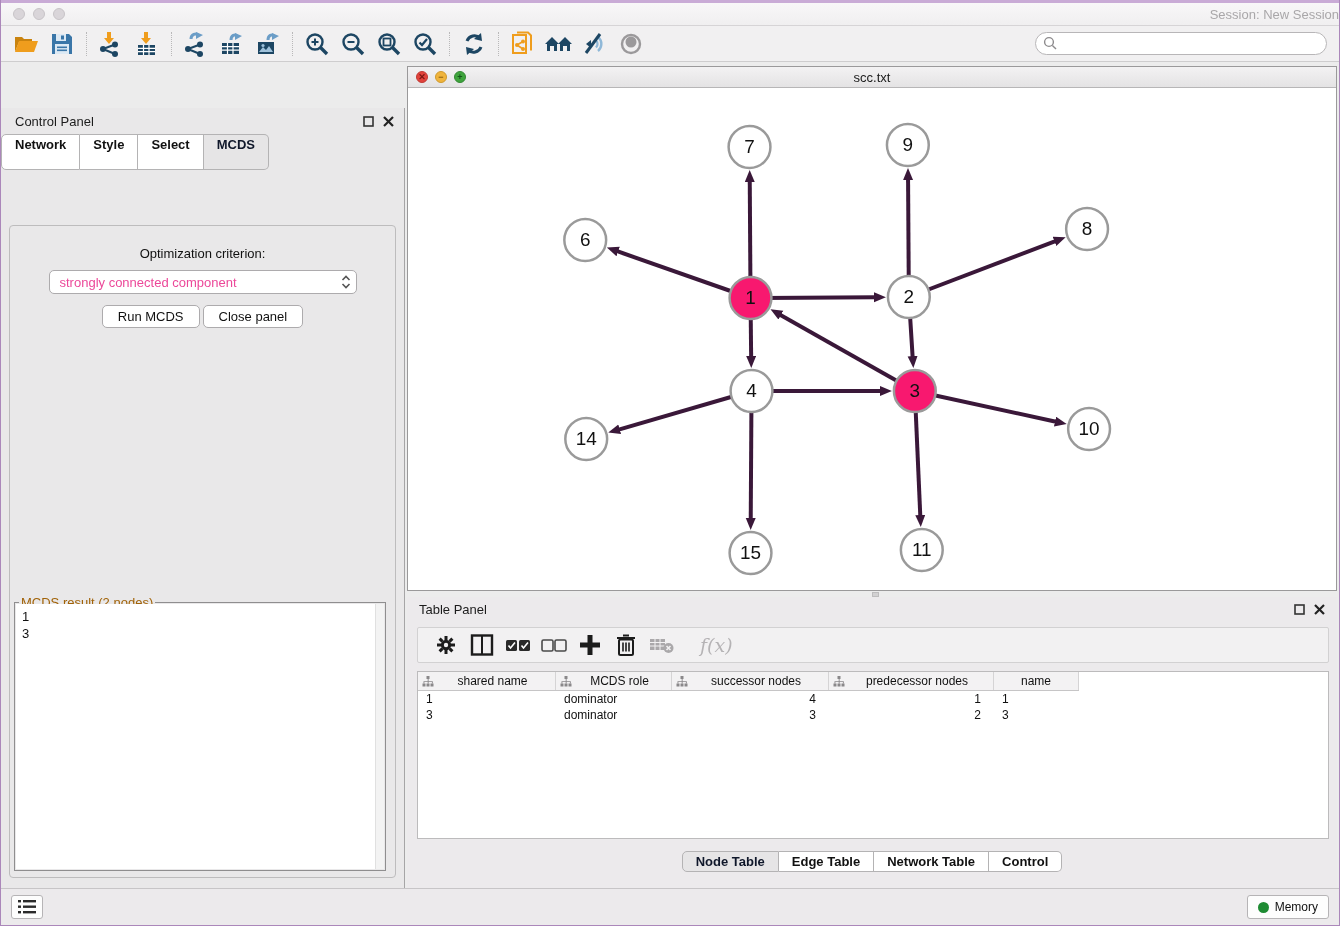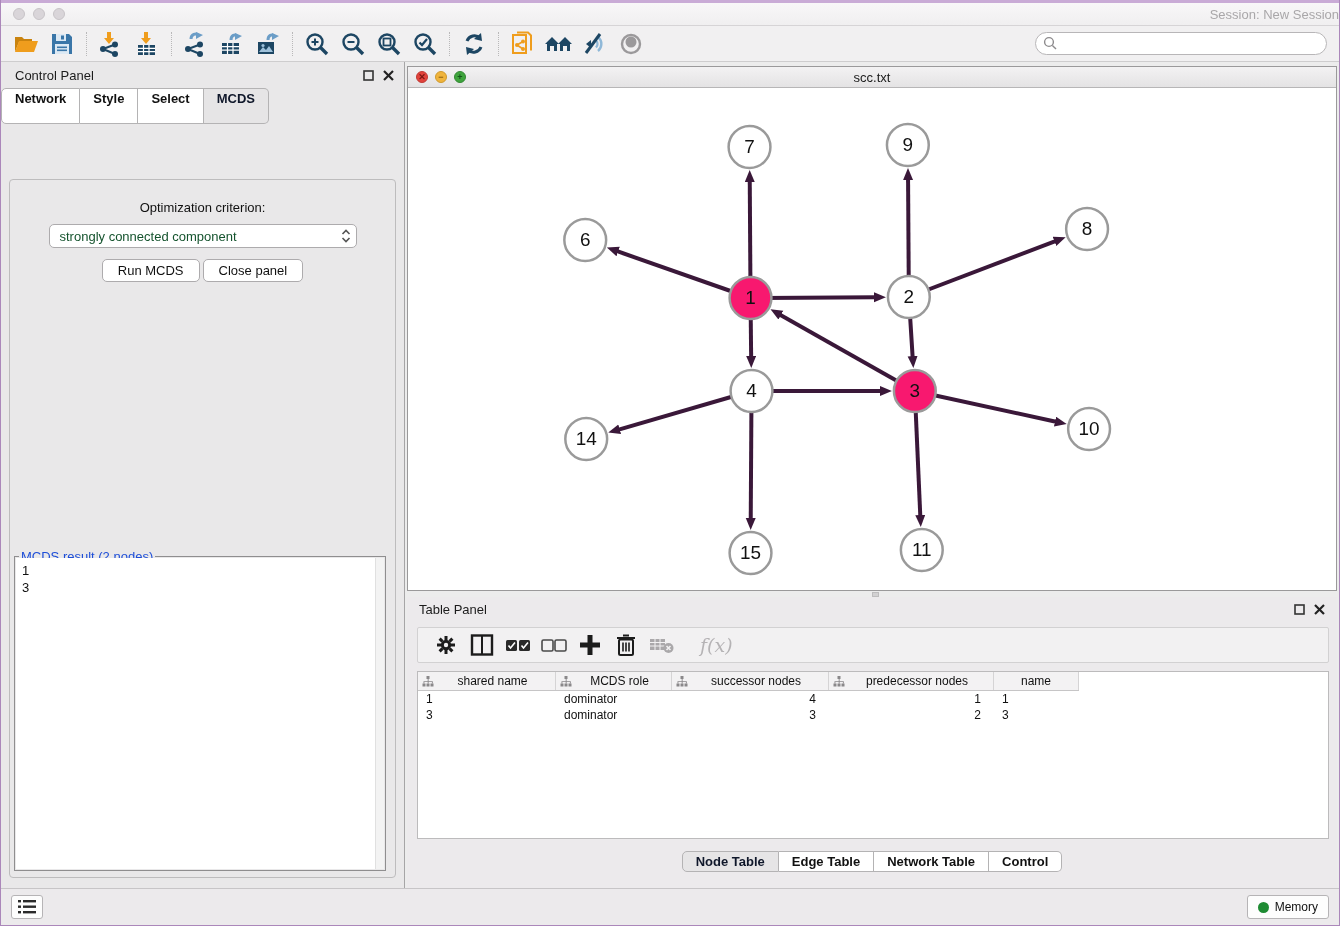--- a/index.html
+++ b/index.html
@@ -15,37 +15,37 @@
   
   .toolbar { height:36px; flex:none; background:#f1f0f1; border-bottom:1px solid #cecdce; display:flex; align-items:center; padding:0 12px 0 10px; }
   .tb-btn { width:30px; height:28px; display:flex; align-items:center; justify-content:center; flex:none; cursor:default; }
   .tb-gap { width:6px; flex:none; }
   .tb-sep { width:1px; height:24px; border-left:1px dotted #b9b8b9; margin:0 9px; flex:none; }
   .search-wrap { margin-left:auto; width:292px; height:23px; background:#fff; border:1px solid #b8b6b8; border-radius:12px; display:flex; align-items:center; padding-left:7px; }
   .search-wrap input { border:none; outline:none; flex:1; font-size:12px; font-family:"Liberation Sans",sans-serif; background:transparent; height:18px; }
   
   .main { flex:1; display:flex; min-height:0; }
   
-  .cpanel { width:404px; flex:none; background:#e9e8e9; border-right:1px solid #a6a5a6; position:relative; }
+  .cpanel { width:404px; flex:none; background:#e9e8e9; border-right:1px solid #a6a5a6; position:relative;margin-top:46px; }
   .cp-head { height:26px; display:flex; align-items:center; padding:0 10px 0 14px; }
   .cp-title { font-size:13px; color:#1c1c1c; }
   .panel-winbtns { margin-left:auto; display:flex; gap:9px; align-items:center; }
   .tabs-row { display:flex; justify-content:flex-start; height:36px; }
   .seg-tab { background:#fff; border:1px solid #b4b3b4; border-left:none; padding:2px 13px; font-size:13px; font-weight:700; color:#111; line-height:15px; }
   .seg-tab:first-child { border-left:1px solid #b4b3b4; border-radius:5px 0 0 5px; }
   .seg-tab:last-child { border-radius:0 5px 5px 0; }
   .seg-tab.active { background:#e6e5e6; color:#0f172a; }
   .cp-card { position:absolute; left:8px; right:8px; top:117px; bottom:10px; border:1px solid #bdbcbd; border-radius:4px; background:#e9e8e9; }
   .opt-label { text-align:center; margin-top:20px; font-size:13px; color:#111; }
-  .select-box { width:308px; height:24px; margin:9px auto 0; background:#fff; border:1px solid #adabad; border-radius:5px; display:flex; align-items:center; padding:0 4px 0 10px; font-size:13px; color:#14532d; }
+  .select-box { width:308px; height:24px; margin:9px auto 0; background:#fff; border:1px solid #adabad; border-radius:5px; display:flex; align-items:center; padding:0 4px 0 10px; font-size:13px; color:#ec4899; }
   .select-box .sel-text { flex:1; }
   .btn-row { display:flex; justify-content:center; gap:3px; margin-top:11px; }
   .mac-btn { background:#fff; border:1px solid #adabad; border-radius:5px; padding:3px 15px; font-size:13px; color:#111; font-family:"Liberation Sans",sans-serif; }
   .result-fieldset { position:absolute; left:4px; right:9px; top:376px; bottom:6px; border:1px solid #8f8e8f; padding:1px; }
-  .result-legend { position:absolute; top:-8px; left:4px; background:#e9e8e9; font-size:13px; color:#1d4ed8; padding:0 2px; }
+  .result-legend { position:absolute; top:-8px; left:4px; background:#e9e8e9; font-size:13px; color:#a16207; padding:0 2px; }
   .result-area { position:absolute; inset:1px; background:#fff; }
   .result-text { font-size:13px; color:#111; padding:4px 6px; white-space:pre; line-height:17px; }
   .result-scrollbar { position:absolute; top:0; right:0; bottom:0; width:9px; background:#f3f3f3; border-left:1px solid #e0e0e0; }
   
   .right-col { flex:1; display:flex; flex-direction:column; padding:4px 2px 0 2px; min-width:0; }
   .net-window { height:525px; flex:none; border:1px solid #9a999a; background:#fff; display:flex; flex-direction:column; }
   .net-titlebar { height:21px; flex:none; background:linear-gradient(#f3f2f3,#e4e3e4); border-bottom:1px solid #b7b6b7; position:relative; display:flex; align-items:center; }
   .net-title { position:absolute; left:0; right:0; text-align:center; font-size:13px; color:#1a1a1a; }
   .net-lights { display:flex; gap:7px; margin-left:8px; z-index:1; }
   .nl { width:12px; height:12px; border-radius:50%; display:flex; align-items:center; justify-content:center; font-size:9px; font-weight:700; line-height:1; }

